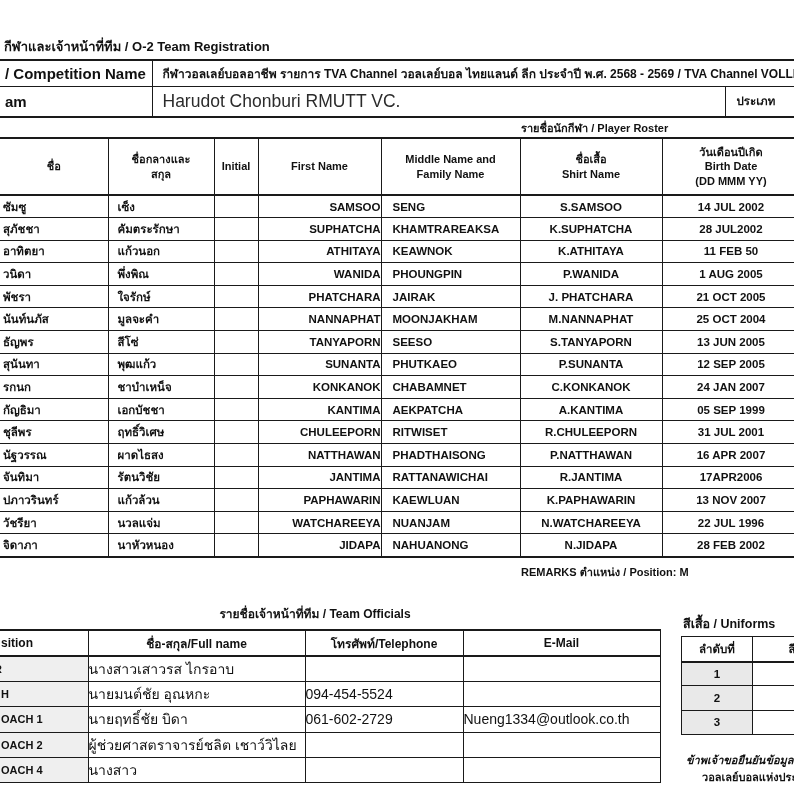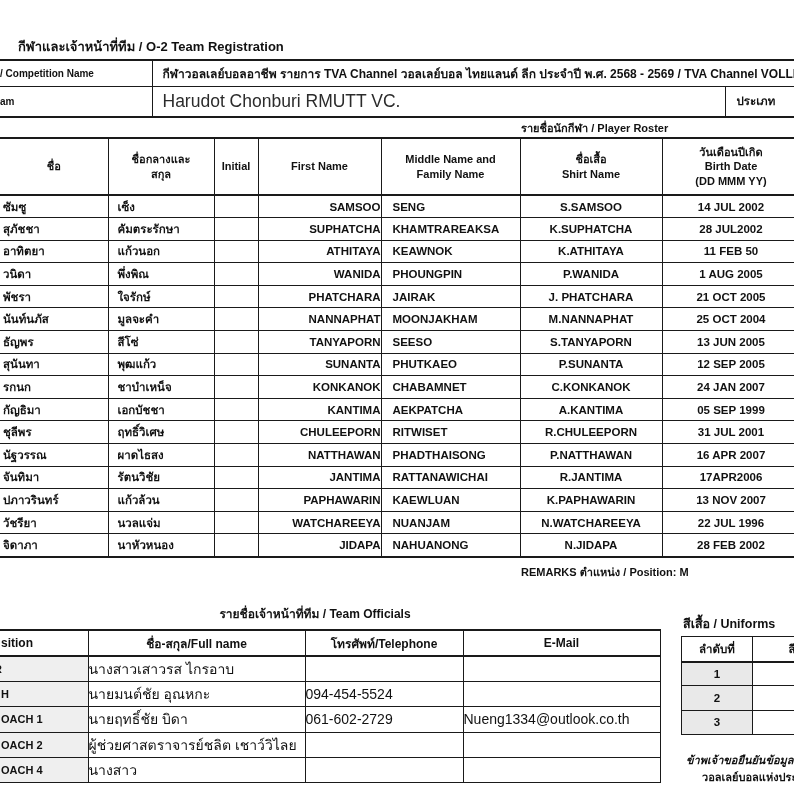--- a/index.html
+++ b/index.html
@@ -10,28 +10,28 @@
   }
   #canvas { position:absolute; inset:0; overflow:hidden; }
 
   .abs { position:absolute; white-space:nowrap; }
 
   table { position:absolute; border-collapse:collapse; table-layout:fixed; background:#fff; }
   td, th { border:1.3px solid #1a1a1a; padding:0; overflow:hidden; vertical-align:middle; }
   td:first-child, th:first-child { border-left:none; }
 
   
-  #doc-title { left:18px; top:36px; font-size:13px; font-weight:bold; }
+  #doc-title { left:4px; top:36px; font-size:13px; font-weight:bold; }
 
   
   #info-table { left:0; top:59px; width:805px; }
   #info-table { border-top:2.4px solid #1a1a1a; }
   #info-table td { border-width:1.6px; }
   #info-table tr:last-child td { border-bottom:2.4px solid #1a1a1a; }
-  #info-table .lbl { font-size:10px; font-weight:bold; background:#fff; }
+  #info-table .lbl { font-size:15px; font-weight:bold; padding-left:5px; background:#fff; }
   #info-table .comp-value { font-size:12px; font-weight:bold; padding-left:10px; }
   #info-table .team-value { font-size:17.5px; font-weight:400; color:#2b2b2b; padding-left:10px; }
   #info-table .cat-cell { font-size:11.5px; font-weight:bold; padding-left:11px; background:#fff; }
   #info-row-comp { height:26px; }
   #info-row-team { height:31px; }
 
   
   #roster-title { left:521px; top:119px; font-size:11px; font-weight:600; }
 
   #player-table { left:0; top:137px; width:800px; border-bottom:2.4px solid #1a1a1a; }

